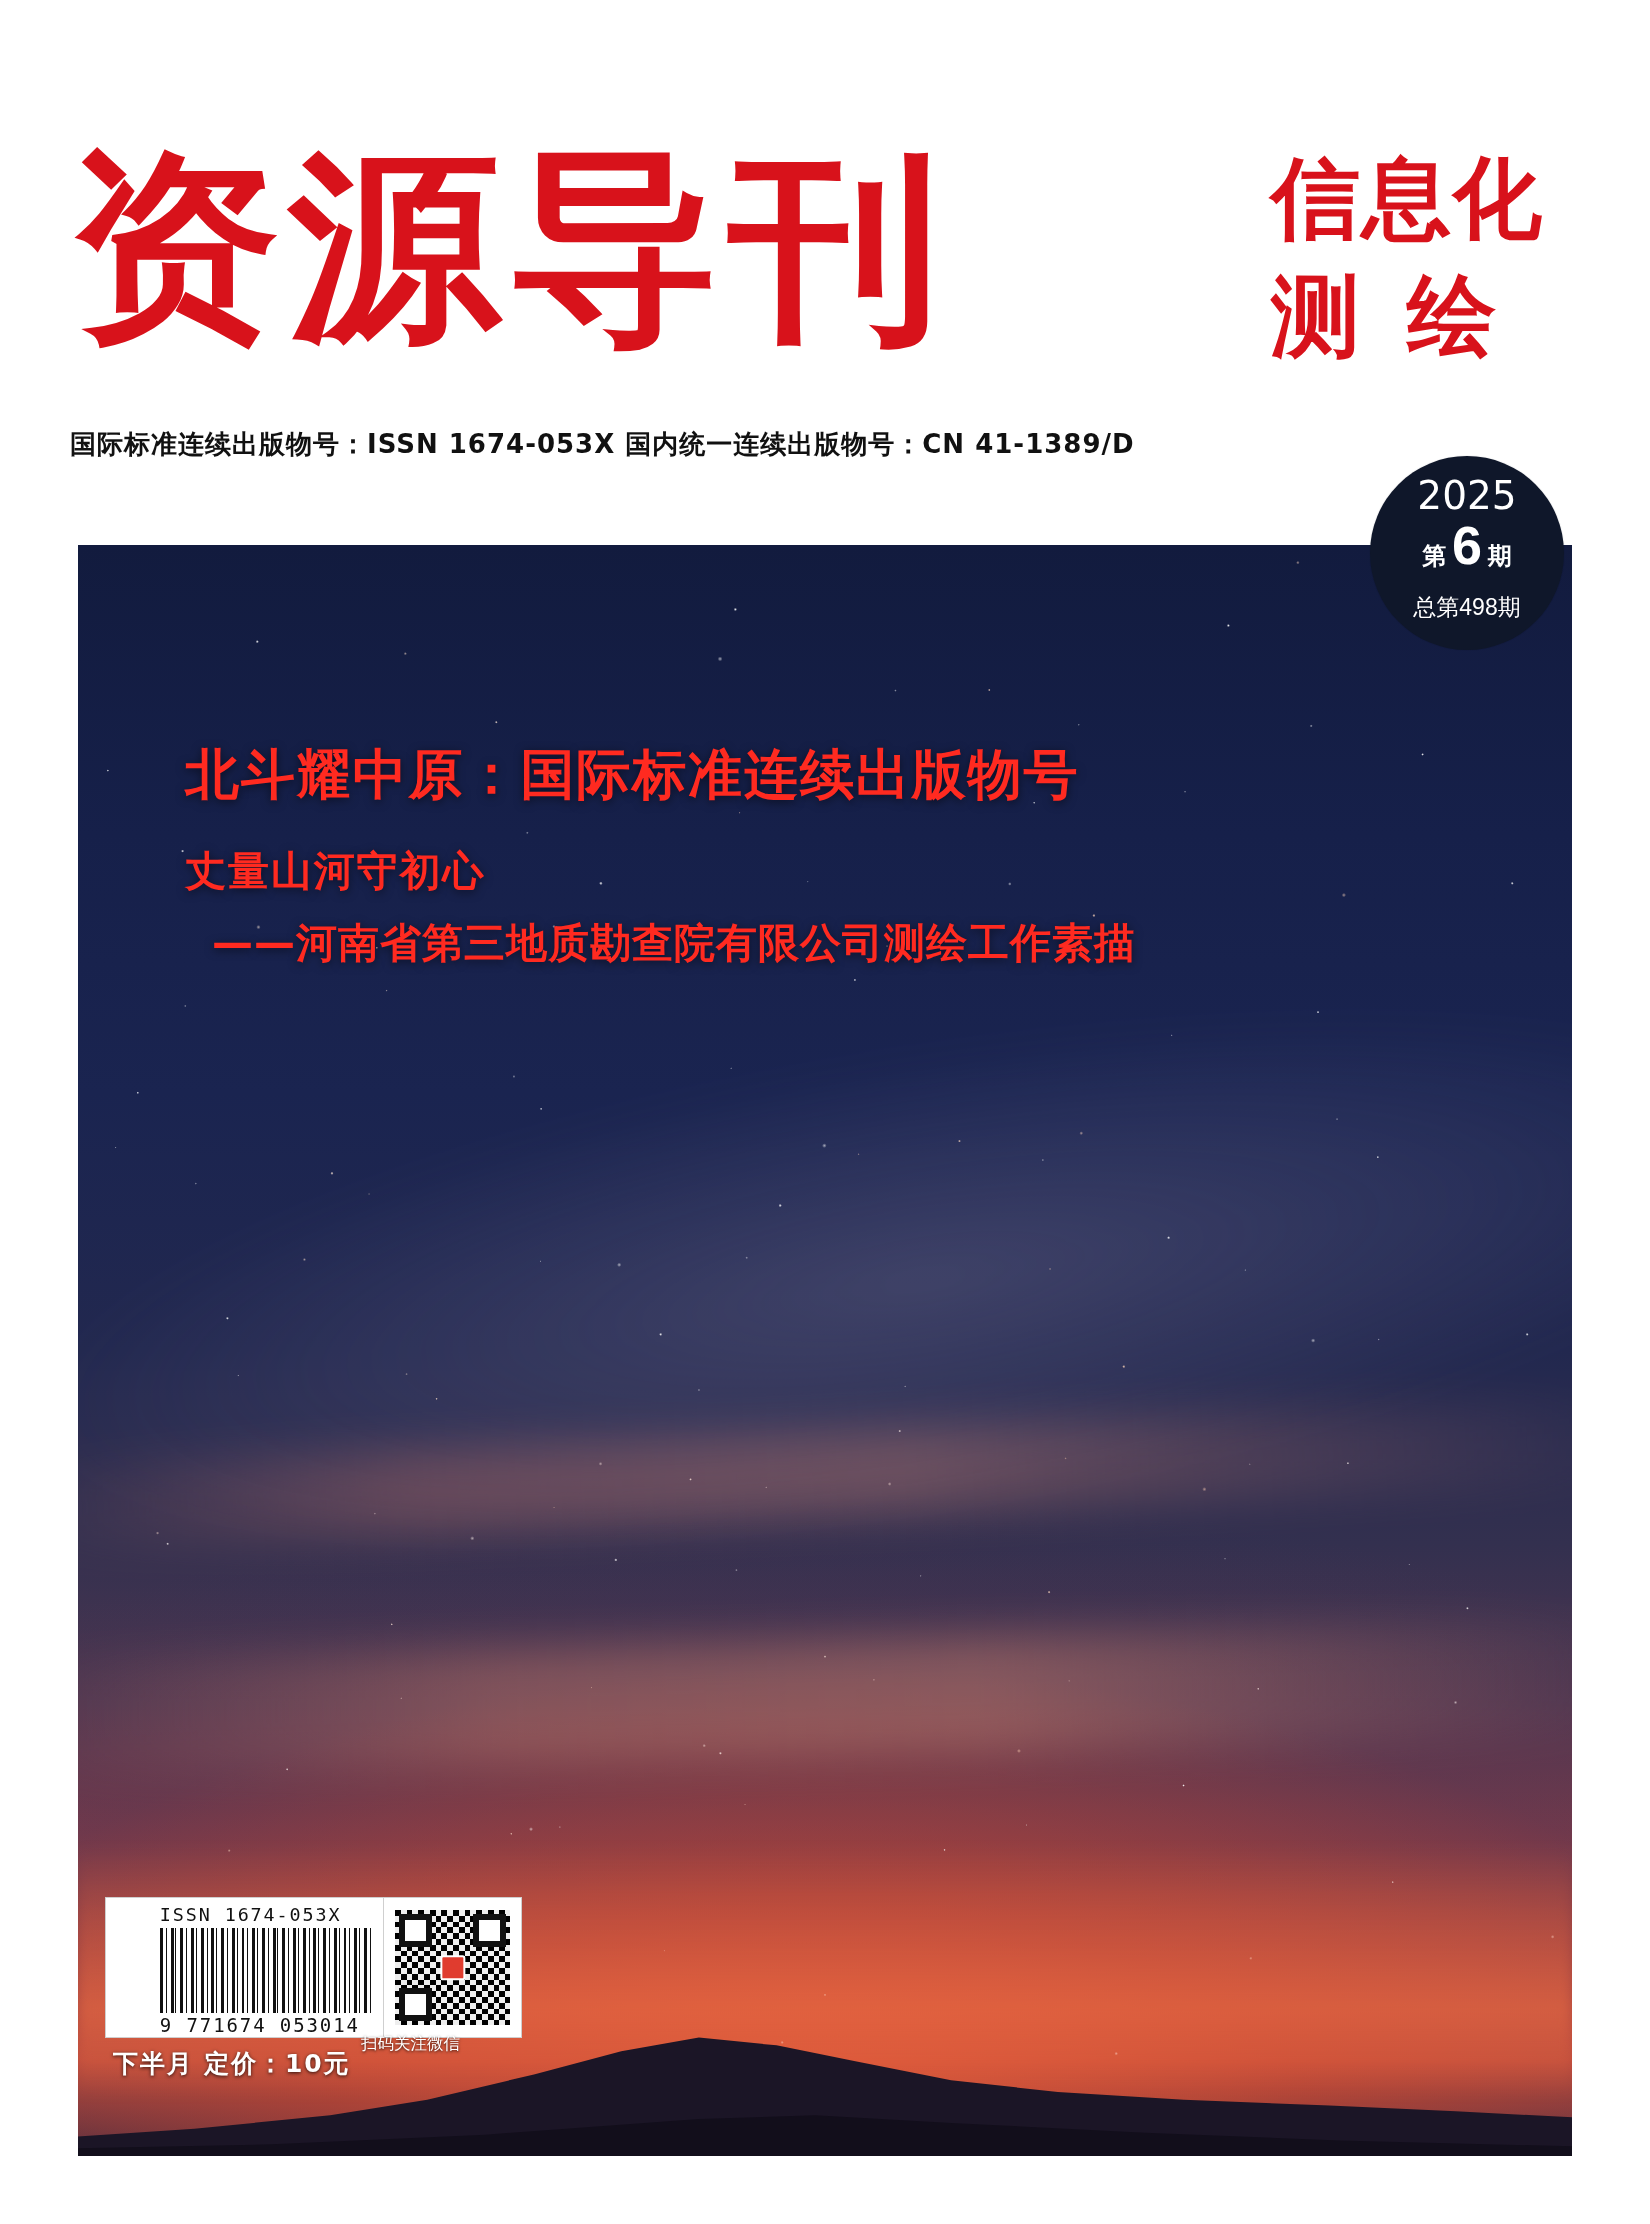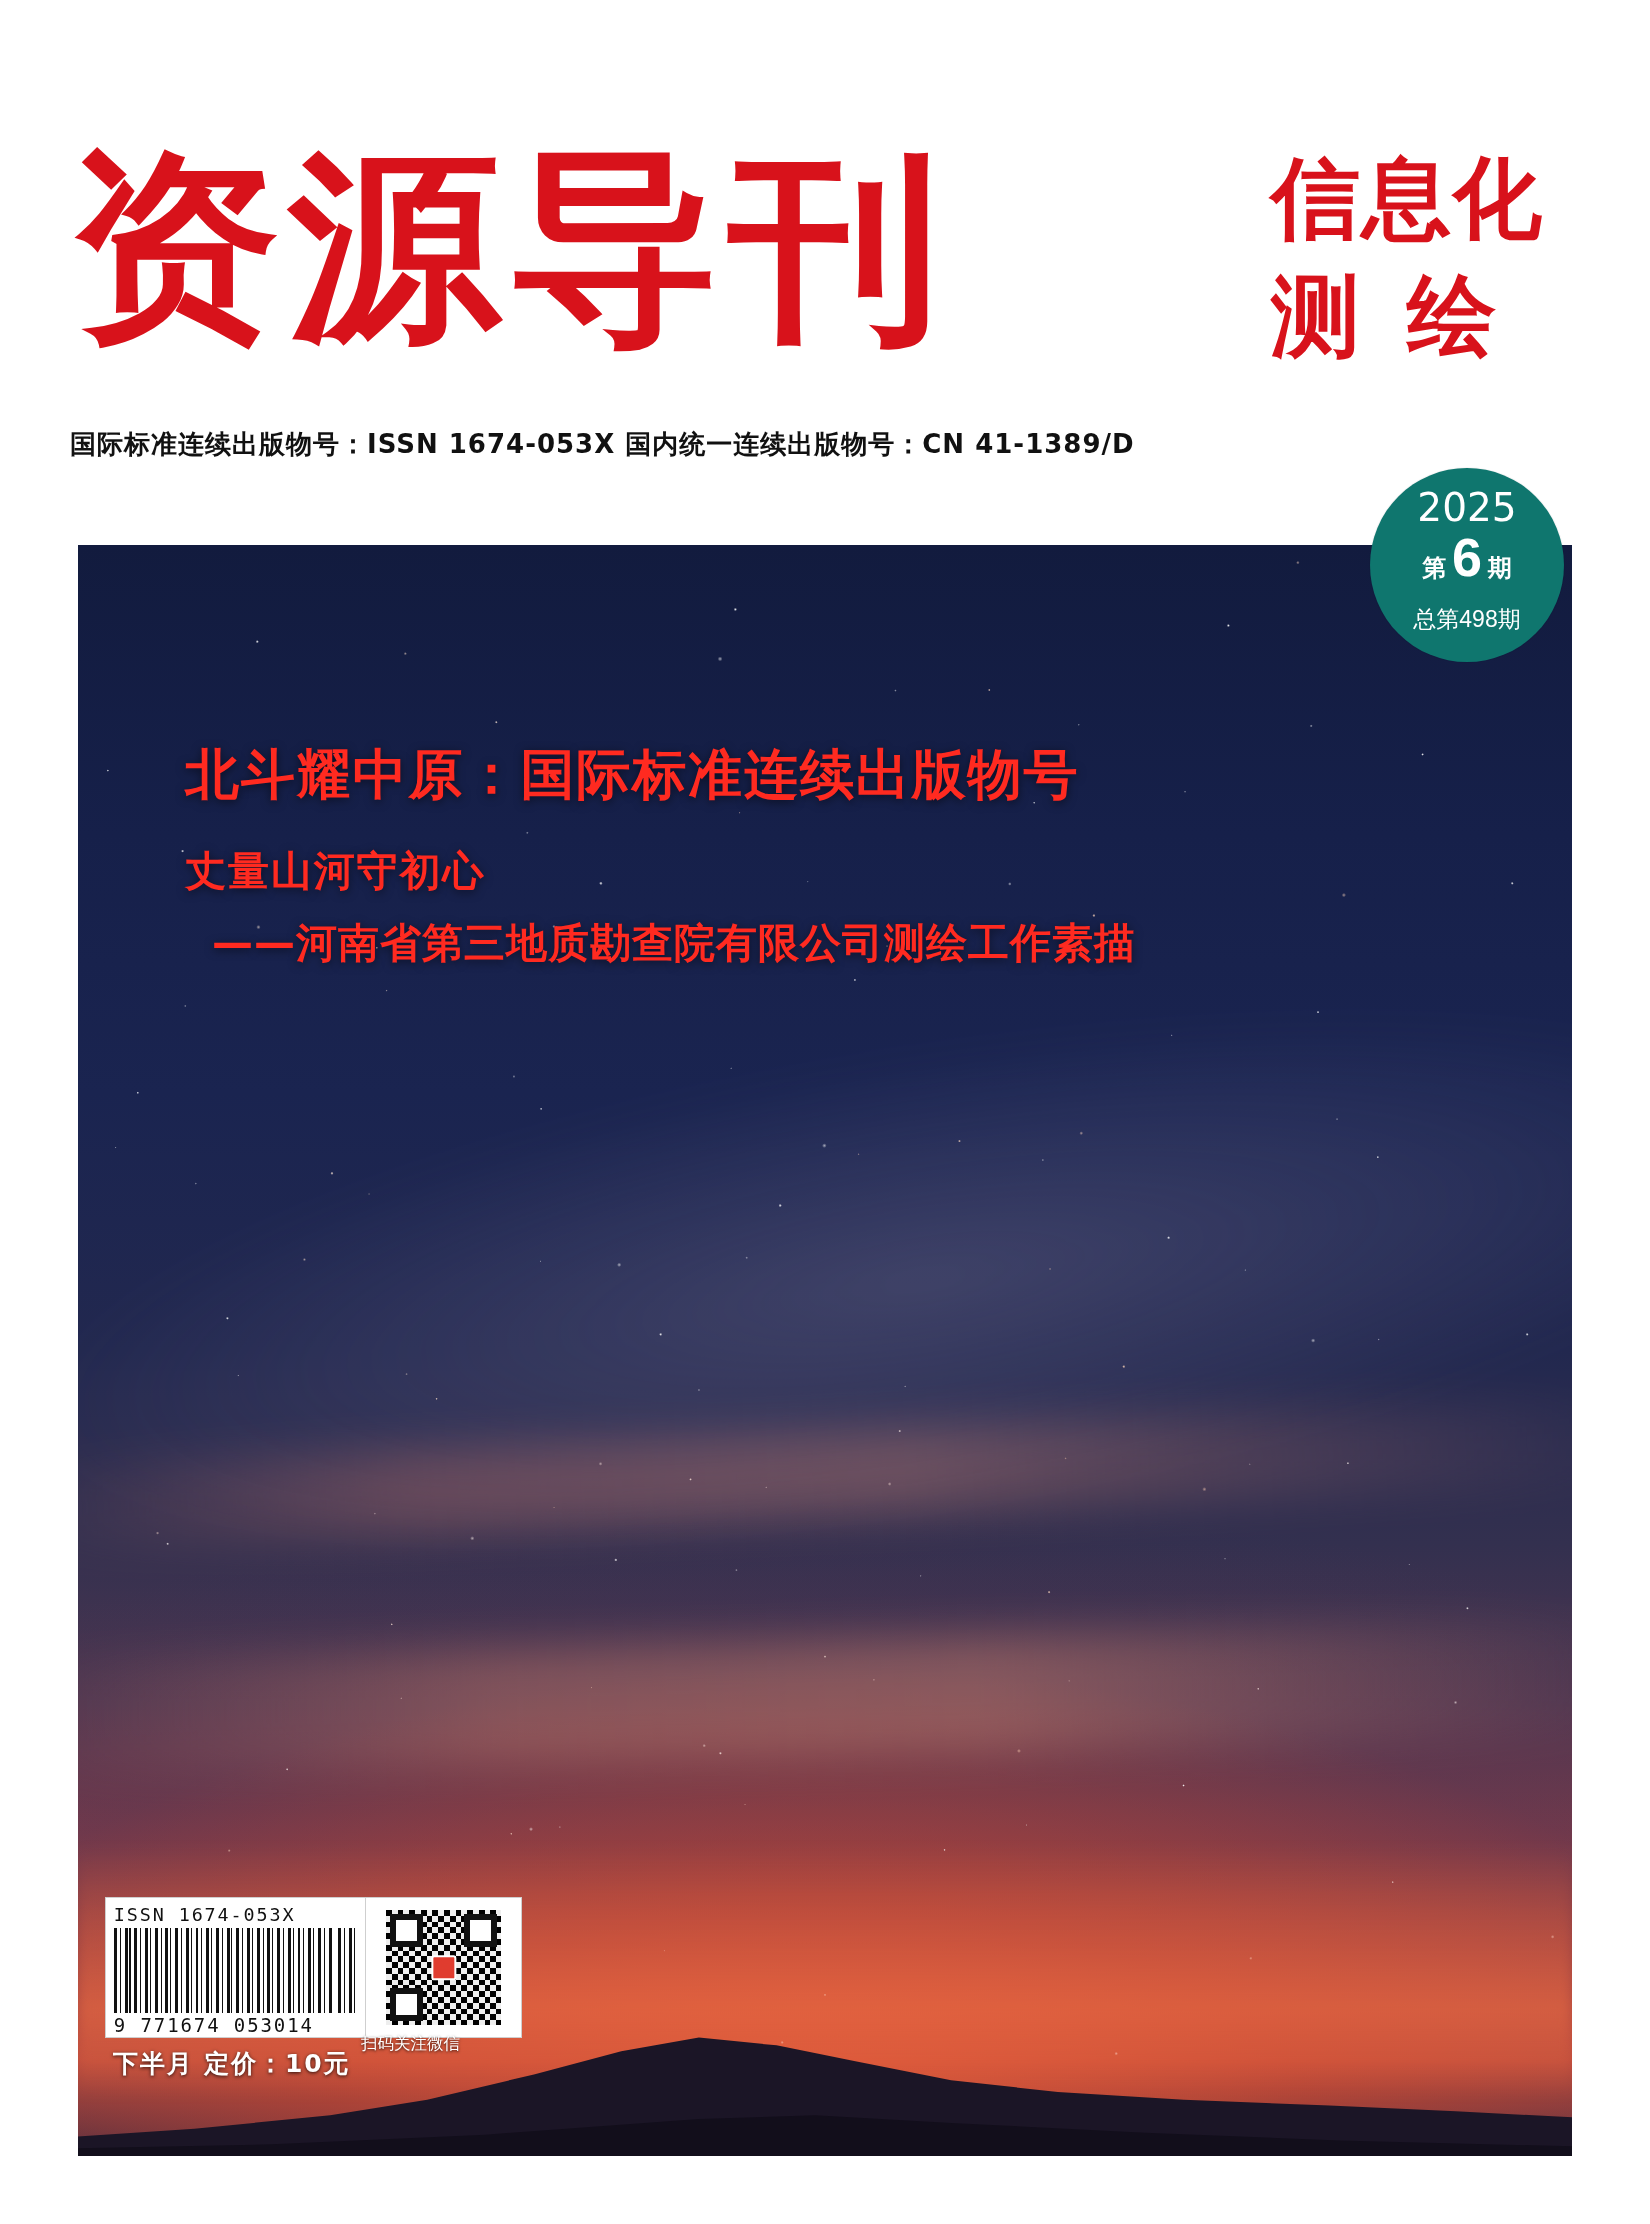--- a/index.html
+++ b/index.html
@@ -77,25 +77,25 @@
     color: #111111;
     letter-spacing: 1px;
     font-family: "DejaVu Sans", "Liberation Sans", sans-serif;
     white-space: nowrap;
   }
 
   
   .issue-badge {
     position: absolute;
     right: 87px;
-    top: 468px;
+    top: 456px;
     width: 194px;
     height: 194px;
     border-radius: 50%;
-    background: #0f766e;
+    background: #0f172a;
     color: #ffffff;
     text-align: center;
     box-shadow: 0 0 0 1px rgba(0,0,0,0.04);
     z-index: 5;
   }
   .issue-year {
     margin-top: 17.5px;
     font-size: 39px;
     line-height: 43px;
     font-family: "DejaVu Sans", "Liberation Sans", sans-serif;
@@ -304,20 +304,21 @@
     align-items: stretch;
     padding: 0;
     box-sizing: border-box;
     border: 1px solid #cfcfcf;
   }
   .barcode {
     width: 260px;
     padding: 5.8px 7.8px 3.9px 7.8px;
     box-sizing: border-box;
     position: relative;
+    margin-left: 46px;
   }
   .barcode .issn-text {
     font-family: "DejaVu Sans Mono", monospace;
     font-size: 18.4px;
     letter-spacing: 1.9px;
     color: #111;
     margin-bottom: 2.9px;
   }
   .bars {
     height: 85px;

